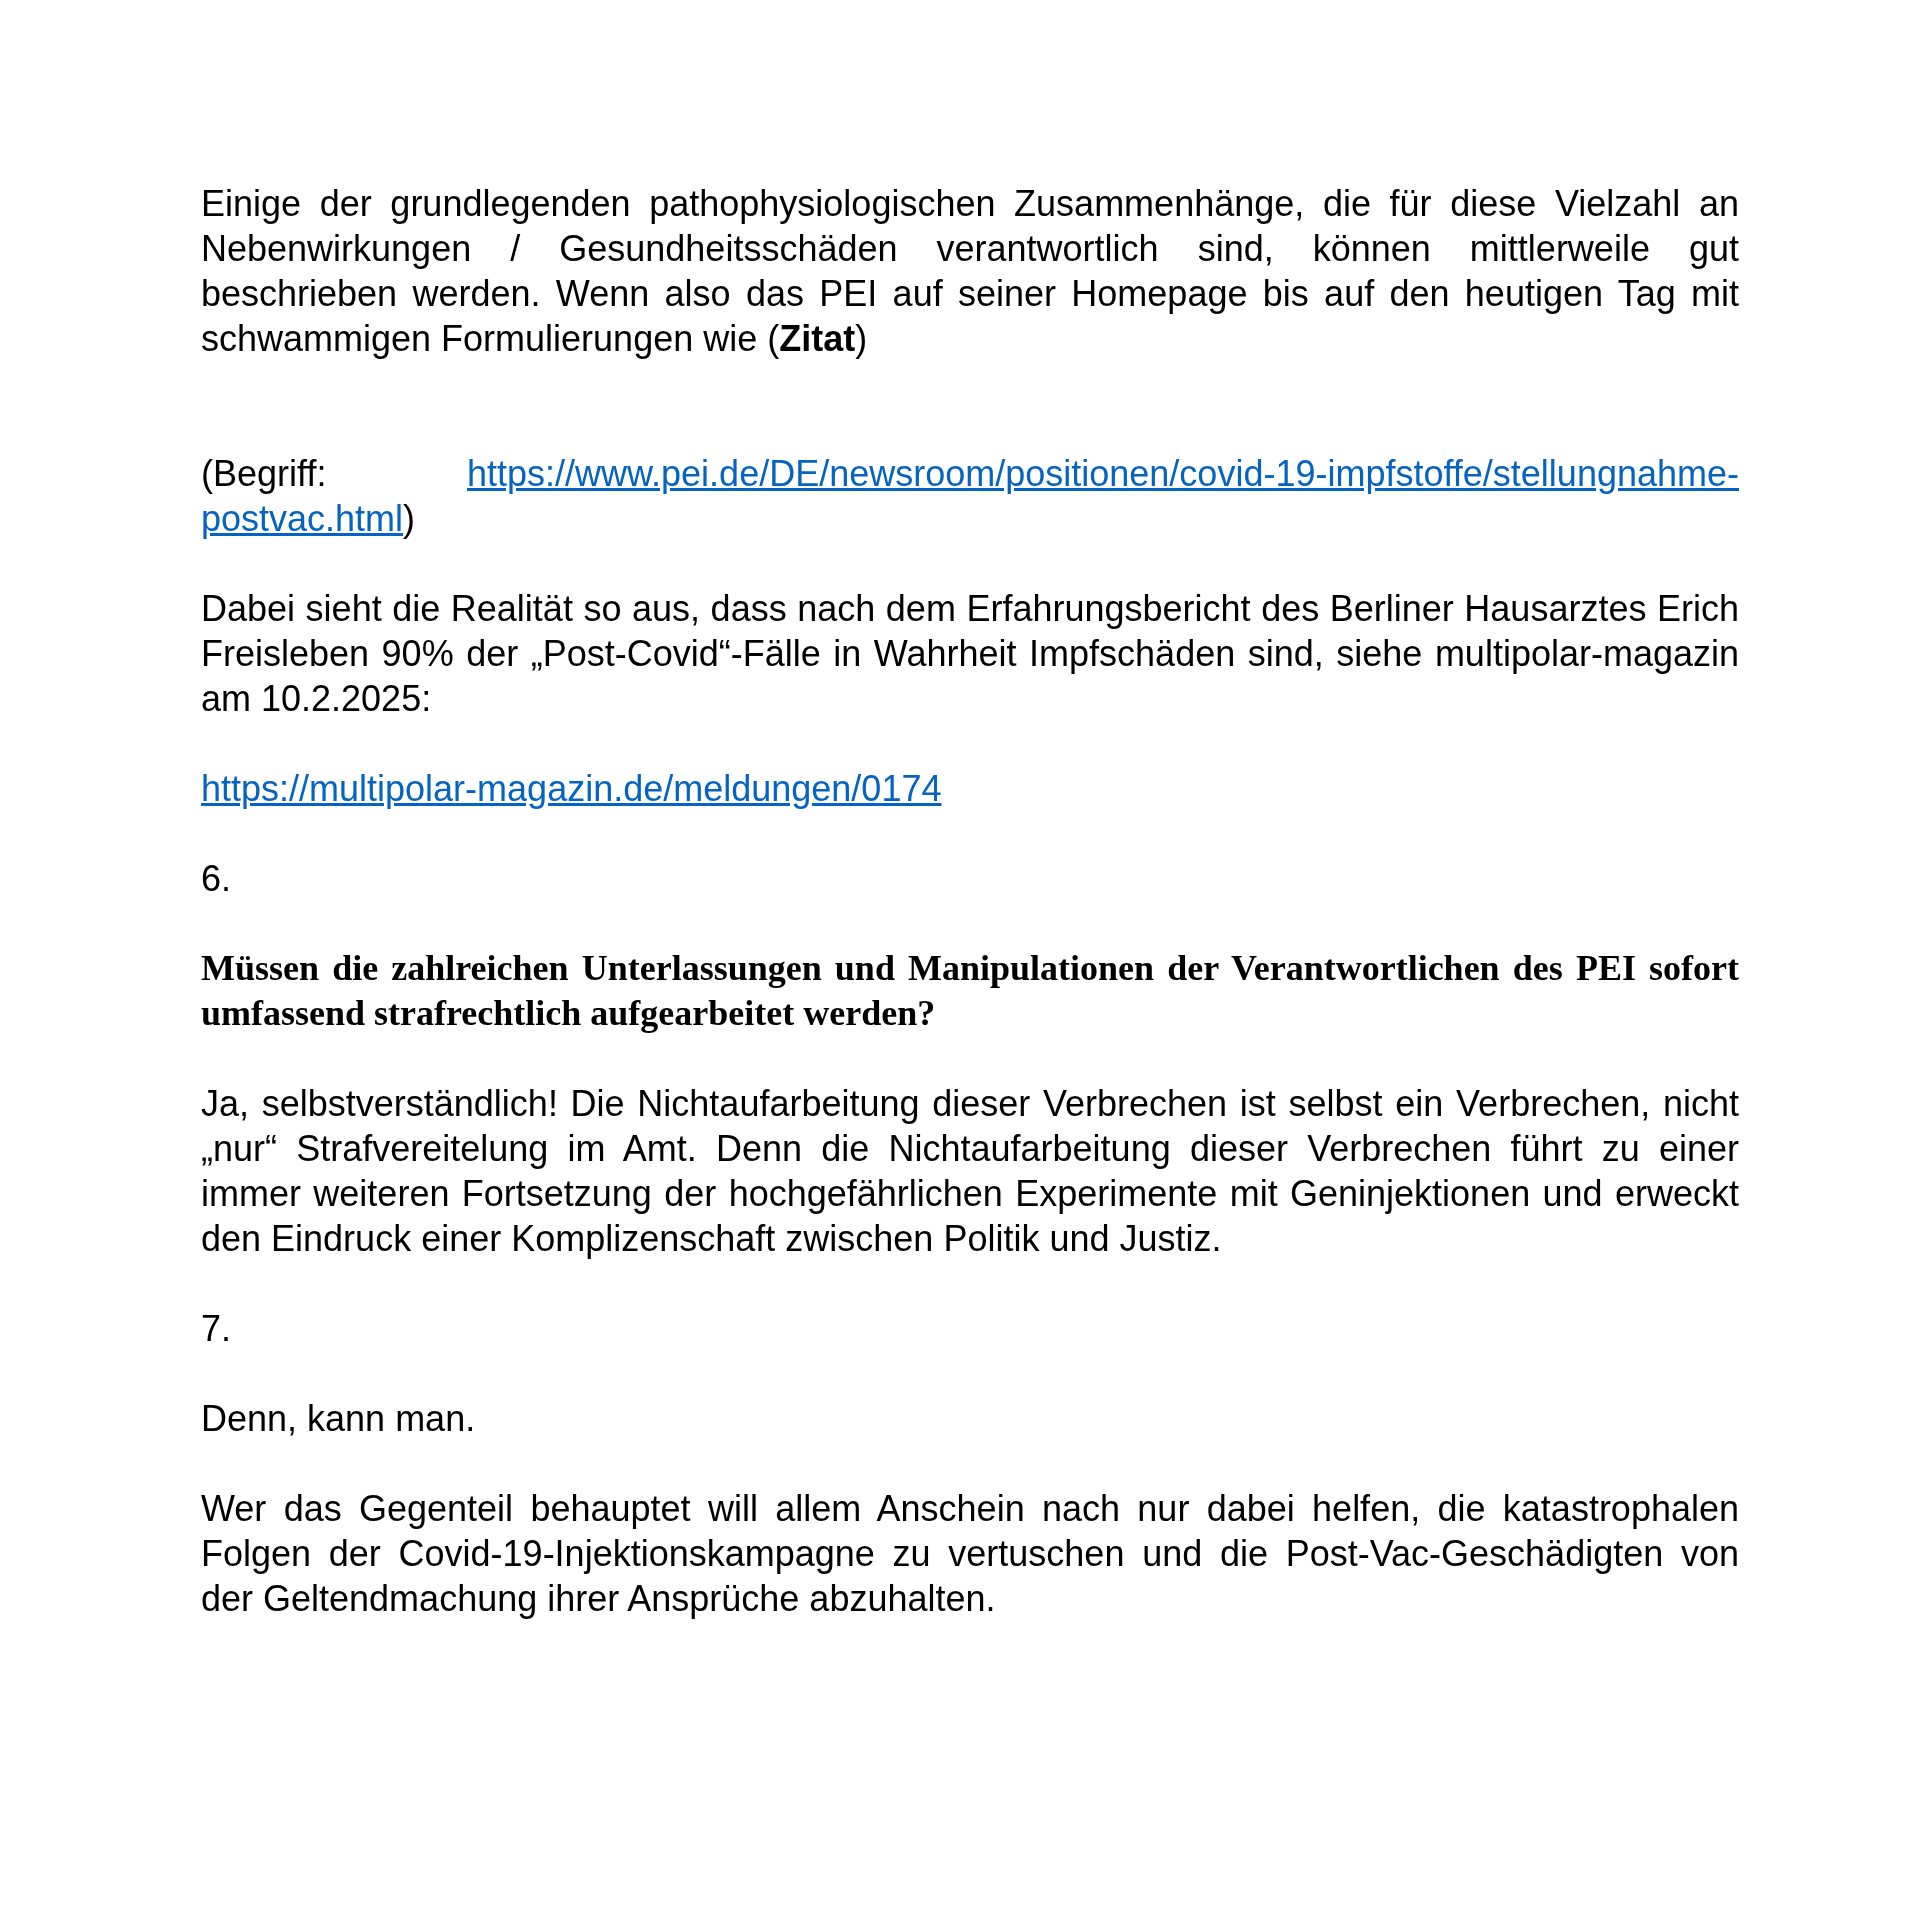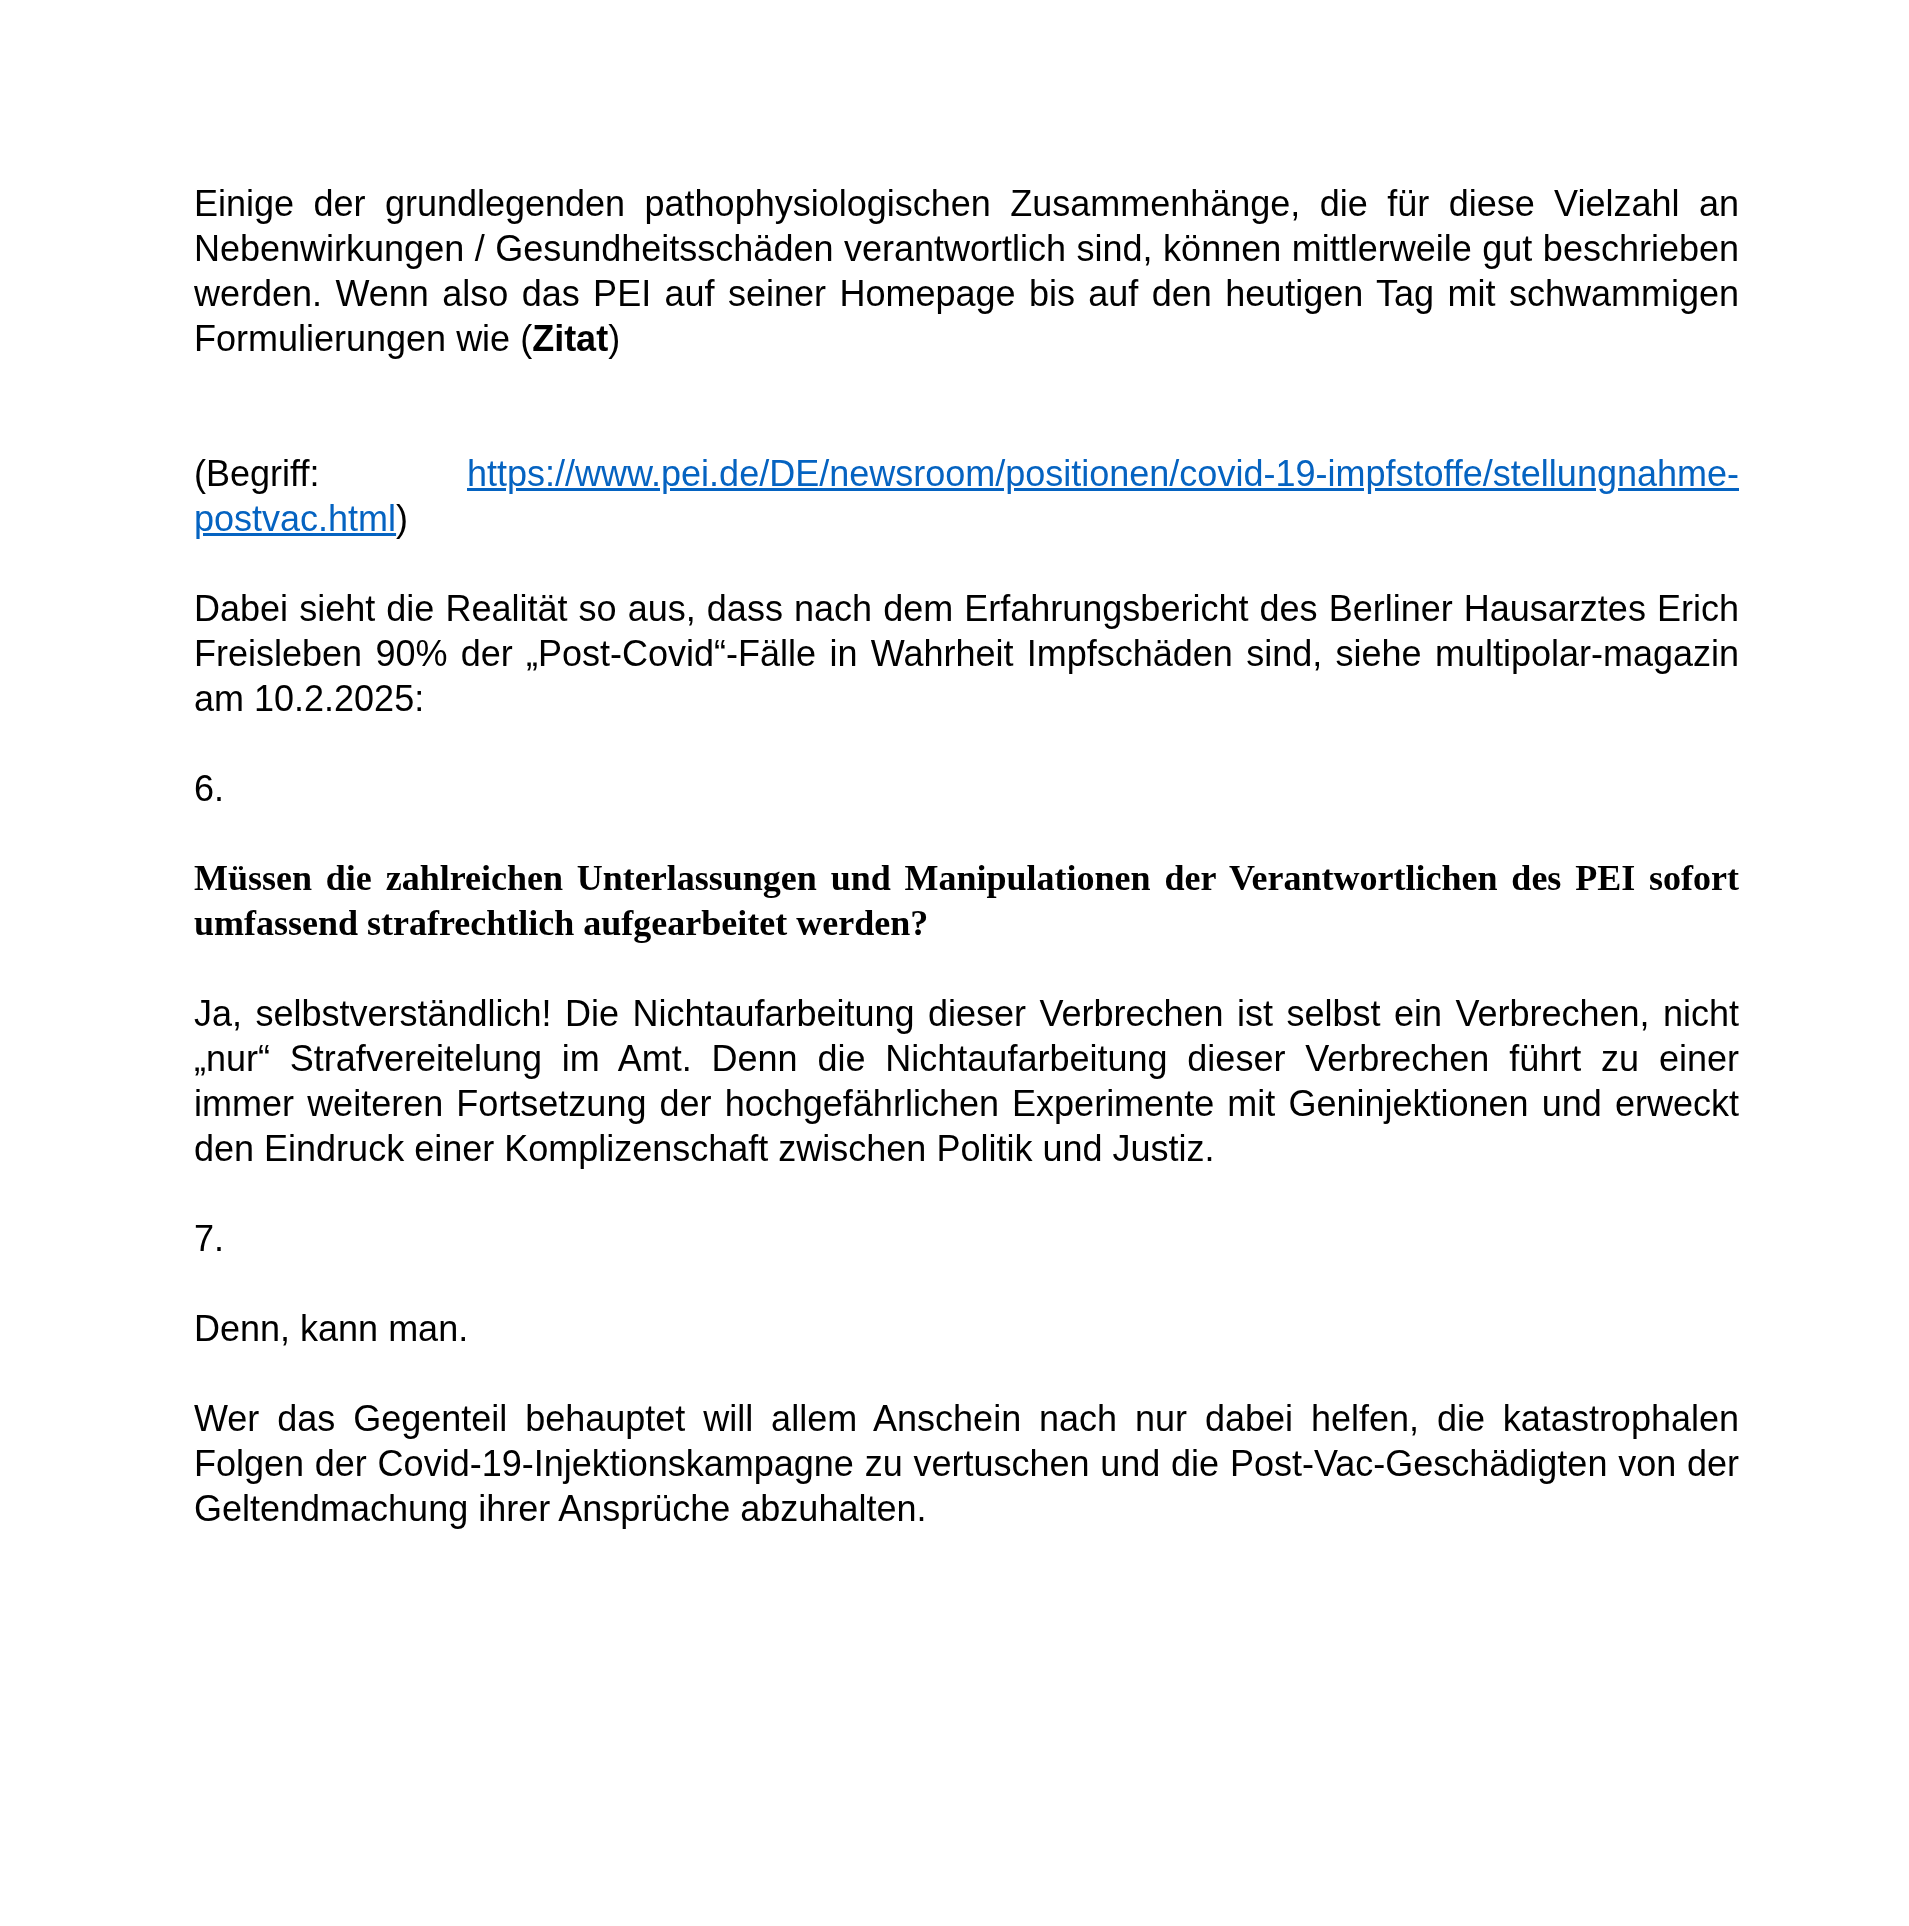--- a/index.html
+++ b/index.html
@@ -15,21 +15,21 @@
   }
   .content {
     position: absolute;
     left: 186px;
     top: 181px;
     width: 1553px;
     font-size: 36px;
     line-height: 45px;
   }
   .content p {
-    margin: 0 0 45px 8px;
+    margin: 0 0 45px 15px;
     text-align: justify;
   }
   p.question {
     font-weight: bold;
     font-family: Liberation Serif, serif;
   }
   p.qnum {
     text-align: left;
   }
   a.link {
@@ -47,20 +47,21 @@
 
   <main class="content">
 
     <p><span>Einige der grundlegenden pathophysiologischen Zusammenhänge, die für diese Vielzahl an Nebenwirkungen / Gesundheitsschäden verantwortlich sind, können mittlerweile gut beschrieben werden. Wenn also das PEI auf seiner Homepage bis auf den heutigen Tag mit schwammigen Formulierungen wie (</span><b>Zitat</b><span>)</span></p>
 
     <p><br><span>(Begriff: </span><a class="link">https://www.pei.de/DE/newsroom/positionen/covid-19-impfstoffe/stellungnahme-postvac.html</a><span>)</span></p>
 
 
     <p>Dabei sieht die Realität so aus, dass nach dem Erfahrungsbericht des Berliner Hausarztes Erich Freisleben 90% der „Post-Covid“-Fälle in Wahrheit Impfschäden sind, siehe multipolar-magazin am 10.2.2025:</p>
 
+    <p><a class="link">https://multipolar-magazin.de/meldungen/0174</a></p>
 
     <p class="qnum">6.</p>
 
     <p class="question">Müssen die zahlreichen Unterlassungen und Manipulationen der Verantwortlichen des PEI sofort umfassend strafrechtlich aufgearbeitet werden?</p>
 
     <p>Ja, selbstverständlich! Die Nichtaufarbeitung dieser Verbrechen ist selbst ein Verbrechen, nicht „nur“ Strafvereitelung im Amt. Denn die Nichtaufarbeitung dieser Verbrechen führt zu einer immer weiteren Fortsetzung der hochgefährlichen Experimente mit Geninjektionen und erweckt den Eindruck einer Komplizenschaft zwischen Politik und Justiz.</p>
 
     <p class="qnum">7.</p>
 
 

